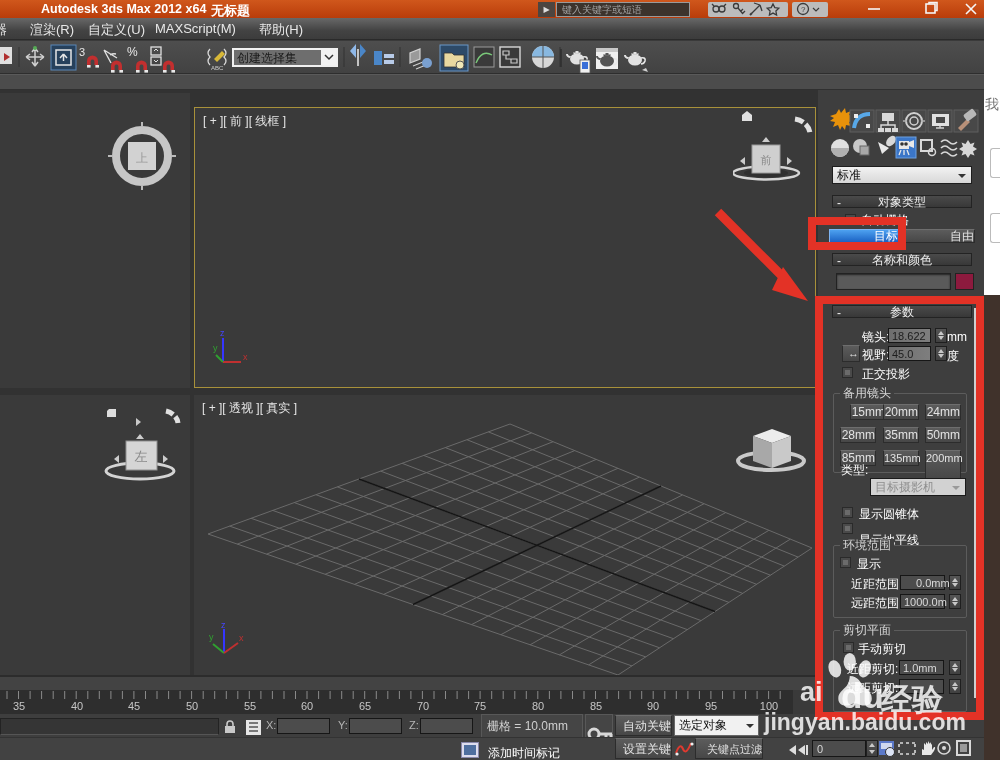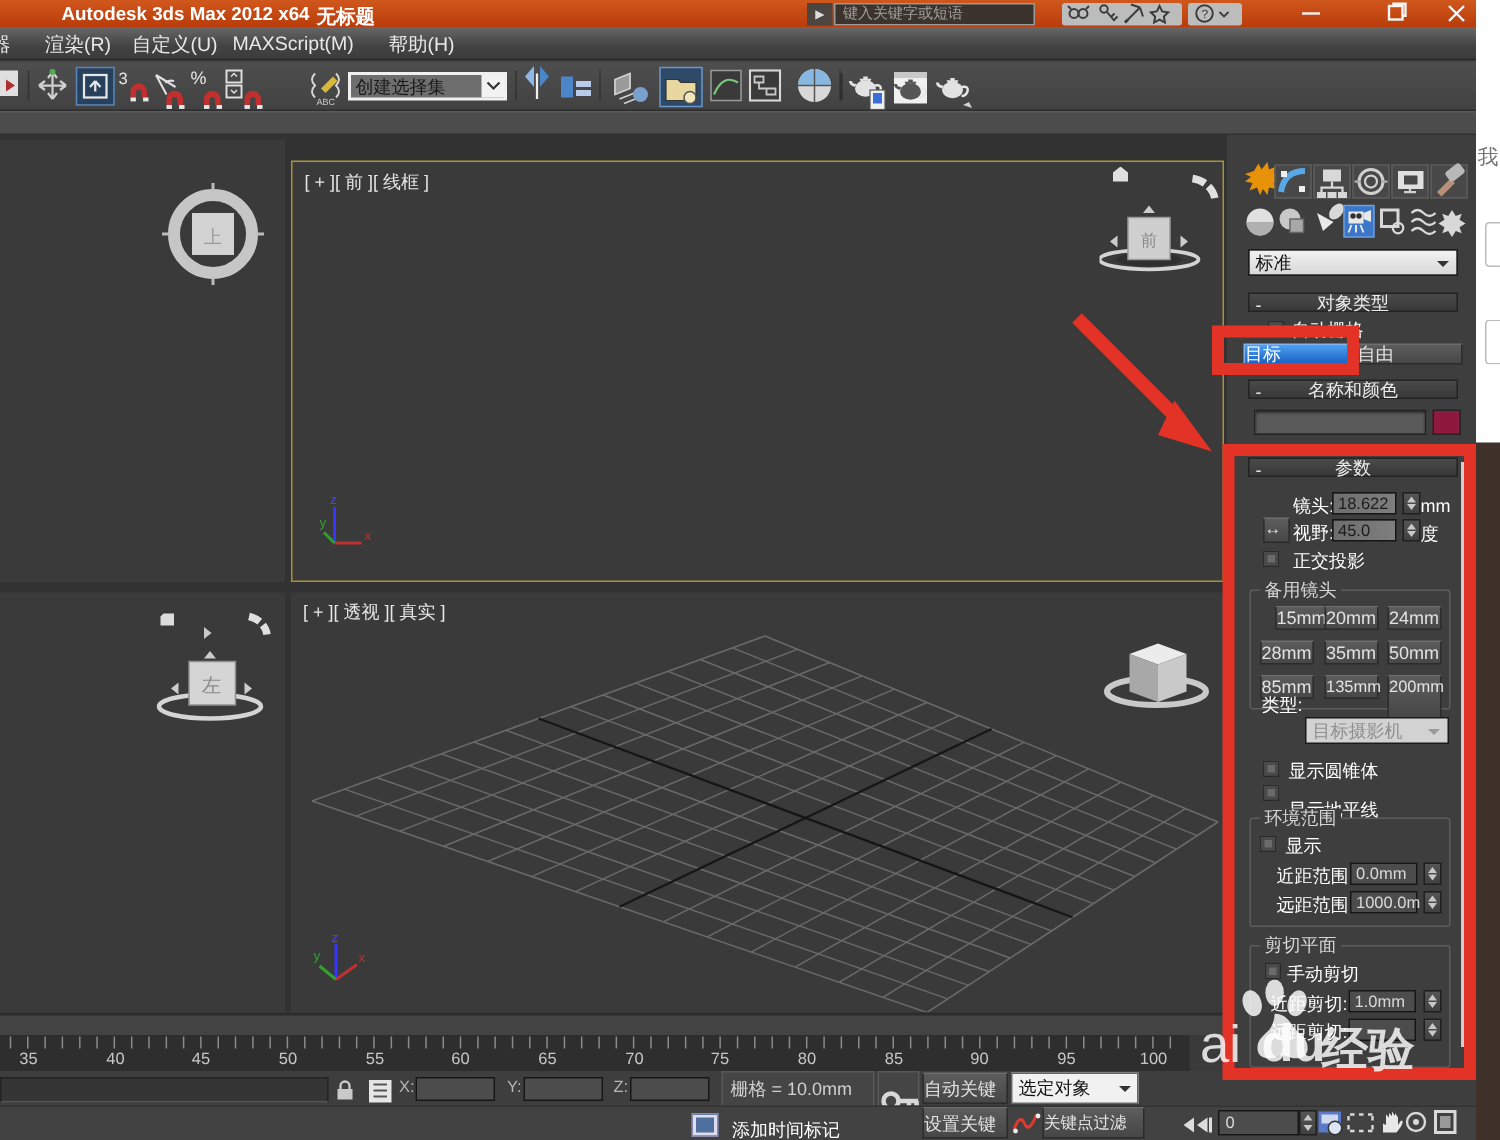--- a/index.html
+++ b/index.html
@@ -33,21 +33,21 @@
 
 #pageR{left:984px;top:0;width:16px;height:760px;background:#fff}
 #pageRB{left:984px;top:295px;width:16px;height:465px;background:#40322b}
 
 #tslider{left:0;top:675px;width:818px;height:15px;background:#434343;border-top:2px solid #2c2c2c}
 #ruler{left:0;top:690px;width:793px;height:26px;background:#2e2e2e}
 #rowA{left:0;top:714px;width:984px;height:23px;background:#3e3e3e}
 #rowB{left:0;top:737px;width:984px;height:23px;background:#424242;border-top:1px solid #333}
 .num{position:absolute;top:10px;color:#c6c6c6;font-size:11px;transform:translateX(-50%)}
 .fld{position:absolute;background:#4c4c4c;border:1px solid #161616;color:#d8d8d8;font-size:11px}
-.btn{position:absolute;background:linear-gradient(#5c5c5c,#474747);border:1px solid #2c2c2c;border-top-color:#6e6e6e;color:#e2e2e2;font-size:12px;text-align:left}
+.btn{position:absolute;background:linear-gradient(#5c5c5c,#474747);border:1px solid #2c2c2c;border-top-color:#6e6e6e;color:#e2e2e2;font-size:12px;text-align:right}
 .lbl{position:absolute;color:#ffffff;font-size:12px;white-space:nowrap}
 
 .roll{position:absolute;left:14px;width:140px;height:13px;background:linear-gradient(#4a4a4a,#383838);border:1px solid #232323;color:#ececec;font-size:12px;text-align:center;line-height:12px}
 .roll b{position:absolute;left:4px;top:1px;font-weight:normal}
 .grp{position:absolute;border:1px solid #5c5c5c;border-radius:2px}
 .grplbl{position:absolute;background:#3e3e3e;padding:0 3px;color:#d6d6d6;font-size:12px;line-height:12px}
 .cb{position:absolute;width:11px;height:11px;background:#6b6b6b;border:1px solid #2a2a2a;box-shadow:inset 0 0 0 2px #4a4a4a}
 .spin{position:absolute;width:12px;background:linear-gradient(#555,#404040);border:1px solid #1f1f1f}
 .spin:before{content:"";position:absolute;left:2px;top:2px;width:0;height:0;border:3px solid transparent;border-top-width:0;border-bottom:4px solid #c8c8c8}
 .spin:after{content:"";position:absolute;left:2px;bottom:2px;width:0;height:0;border:3px solid transparent;border-bottom-width:0;border-top:4px solid #c8c8c8}
@@ -375,21 +375,21 @@
   <div class="cb" style="left:24px;top:417px"></div>
   <span class="lbl" style="left:41px;top:416px">显示圆锥体</span>
   <div class="cb" style="left:24px;top:433px"></div>
   <span class="lbl" style="left:41px;top:442px">显示地平线</span>
 
   <div class="grp" style="left:15px;top:455px;width:134px;height:73px"></div>
   <div class="grplbl" style="left:22px;top:449px">环境范围</div>
   <div class="cb" style="left:22px;top:467px"></div>
   <span class="lbl" style="left:39px;top:466px">显示</span>
   <span class="lbl" style="left:33px;top:486px">近距范围:</span>
-  <div class="fld" style="left:82px;top:485px;width:45px;height:15px;padding-left:3px;line-height:14px">0.0mm</div>
+  <div class="fld" style="left:82px;top:485px;width:45px;height:15px;padding-left:15px;line-height:14px">0.0mm</div>
   <div class="spin" style="left:131px;top:485px;height:15px"></div>
   <span class="lbl" style="left:33px;top:505px">远距范围:</span>
   <div class="fld" style="left:82px;top:504px;width:45px;height:15px;padding-left:3px;line-height:14px">1000.0m</div>
   <div class="spin" style="left:131px;top:504px;height:15px"></div>
 
   <div class="grp" style="left:15px;top:540px;width:134px;height:82px"></div>
   <div class="grplbl" style="left:22px;top:534px">剪切平面</div>
   <div class="cb" style="left:25px;top:552px"></div>
   <span class="lbl" style="left:40px;top:551px">手动剪切</span>
   <span class="lbl" style="left:29px;top:571px">近距剪切:</span>
@@ -519,23 +519,24 @@
   <path d="M18 12 L88 82" stroke="#e33226" stroke-width="9"></path>
   <polygon points="83,67 108,101 72,90" fill="#e33226"></polygon>
 </svg>
 <div id="wmwrap" style="position:absolute;left:750px;top:645px;width:250px;height:115px;color:rgba(255,255,255,.82)">
   <svg width="56" height="62" style="position:absolute;left:76px;top:8px;transform:scale(.88);transform-origin:top left" fill="rgba(255,255,255,.82)">
     <ellipse cx="10" cy="18" rx="7" ry="10" transform="rotate(-18 10 18)"></ellipse>
     <ellipse cx="27" cy="10" rx="7" ry="10"></ellipse>
     <ellipse cx="44" cy="18" rx="7" ry="10" transform="rotate(18 44 18)"></ellipse>
     <path d="M27 26 c10 0 12 8 17 13 c5 5 8 7 8 13 c0 7 -7 9 -13 7 c-5 -2 -7 -2 -12 0 c-6 2 -13 0 -13 -7 c0 -6 3 -8 8 -13 c5 -5 5 -13 5 -13 z"></path>
   </svg>
-  <span style="position:absolute;left:50px;top:32px;font-size:35px;font-weight:normal">ai</span>
+  <span style="position:absolute;left:50px;top:32px;font-size:27px;font-weight:bold">ai</span>
   <span style="position:absolute;left:91px;top:31px;font-size:35px;font-weight:bold">du</span>
   <span style="position:absolute;left:131px;top:34px;font-size:31px;font-weight:bold">经验</span>
+  <span style="position:absolute;left:14px;top:64px;font-size:23px;font-weight:bold">jingyan.baidu.com</span>
 
 </div>
 <div id="rowB" class="abs">
   <div class="abs" style="left:461px;top:4px;width:18px;height:16px;background:#4f6f9f;border:1px solid #88a;box-shadow:inset 0 0 0 2px #dde"></div>
   <span class="lbl" style="left:488px;top:7px">添加时间标记</span>
   <div class="btn" style="left:615px;top:0px;width:57px;height:21px;line-height:20px">设置关键点</div>
   <svg width="22" height="20" style="position:absolute;left:674px;top:1px">
     <path d="M2 14 q4 -11 7 -4 t8 -6" fill="none" stroke="#e03a30" stroke-width="2"></path>
     <circle cx="3" cy="15" r="1.6" fill="#eee"></circle>
         <circle cx="18" cy="5" r="1.6" fill="#eee"></circle>

